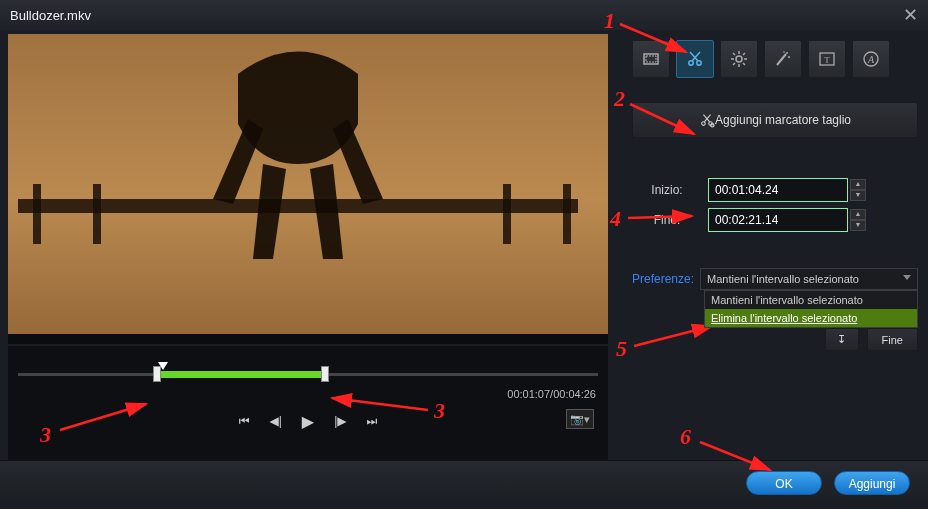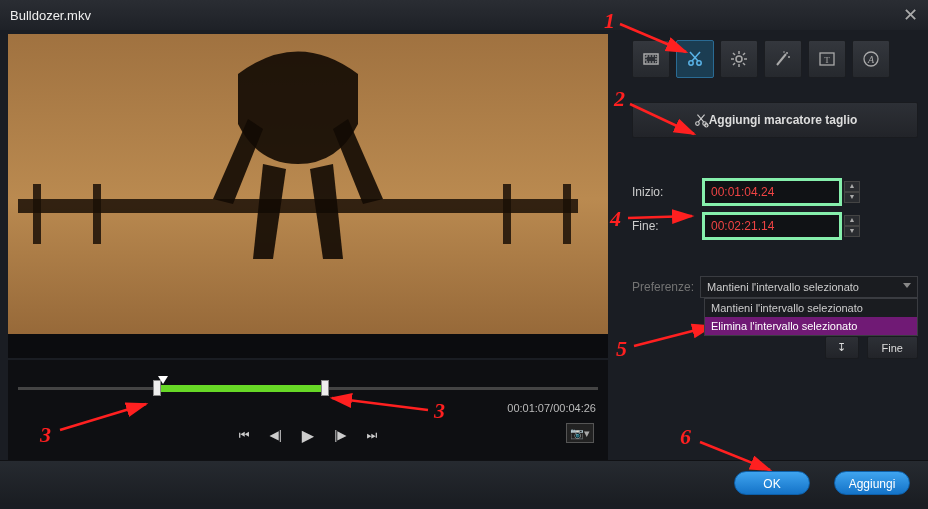--- a/index.html
+++ b/index.html
@@ -38,21 +38,21 @@
     height: 330px;
     background: linear-gradient(180deg, #a5753f 0%, #b8864b 55%, #9a6a38 100%);
     position: relative;
     overflow: hidden;
   }
   
   .preview svg { position: absolute; left:0; top:0; }
   .controls {
     width: 600px;
     background: #0e0f12;
-    padding: 8px 10px 10px 10px;
+    padding: 8px 10px 24px 10px;
     margin-top: 2px;
   }
   .timeline-bar {
     position: relative;
     height: 20px;
     margin: 10px 0 2px 0;
   }
   .track {
     position: absolute;
     top: 9px;
@@ -138,41 +138,42 @@
   .addmarker {
     background: linear-gradient(#2d3036,#222429);
     border: 1px solid #191b1f;
     height: 36px;
     display: flex;
     align-items: center;
     justify-content: center;
     gap: 0;
     cursor: pointer;
     color: #ddd;
-    font-weight: bold;
+    font-weight: normal;
     margin-bottom: 40px;
     border-radius: 2px;
   }
   .fields {
     background: transparent;
   }
   .frow {
     display: flex;
     align-items: center;
     margin-bottom: 6px;
   }
   .frow .flabel {
     width: 70px;
-    text-align: left;
+    text-align: center;
+    margin-right: 6px;
     color: #ccc;
   }
   .frow .fvalue {
     background: #101215;
-    border: 3px solid #86efac;
-    color: #ef4444;
+    border: 1px solid #86efac;
+    color: #ffffff;
     padding: 4px 6px;
     width: 140px;
     font-size: 12px;
   }
   .spinner {
     width: 16px;
     display: flex;
     flex-direction: column;
     margin-left: 2px;
   }
@@ -185,21 +186,21 @@
     line-height: 8px;
     color: #aaa;
     cursor: pointer;
   }
   .prefrow {
     display: flex;
     align-items: center;
     margin-top: 30px;
     position: relative;
   }
-  .prefrow .plabel { margin-right: 6px; color: #737373; }
+  .prefrow .plabel { margin-right: 6px; color: #3b82f6; }
   .select {
     flex:1;
     background: #1a1c20;
     border: 1px solid #3a3c41;
     padding: 4px 6px;
     color: #ccc;
     cursor: pointer;
     position: relative;
     font-size: 11px;
   }
@@ -216,22 +217,23 @@
     background: #1a1c20;
     z-index: 5;
   }
   .dropdown .opt {
     padding: 3px 6px;
     font-size: 11px;
     color: #ccc;
     cursor: pointer;
   }
   .dropdown .opt.sel {
-    background: #701a75;
+    background: #4d7c0f;
     color: #fff;
+    text-decoration: underline;
   }
   .actrow {
     display: flex;
     gap: 8px;
     justify-content: flex-end;
     margin-top: 38px;
   }
   .smallbtn {
     background: linear-gradient(#2d3036,#222429);
     border: 1px solid #191b1f;
@@ -241,21 +243,21 @@
     border-radius: 2px;
     font-size: 11px;
     display:flex;align-items:center;justify-content:center;
   }
   .footer {
     height: 44px;
     background: linear-gradient(#262a30,#1a1d22);
     display: flex;
     align-items: center;
     justify-content: flex-end;
-    gap: 24px;
+    gap: 12px;
     padding-right: 18px;
     border-top: 1px solid #101114;
   }
   .pillbtn {
     min-width: 76px;
     height: 24px;
     border-radius: 12px;
     text-align: center;
     line-height: 24px;
     font-size: 12px;

